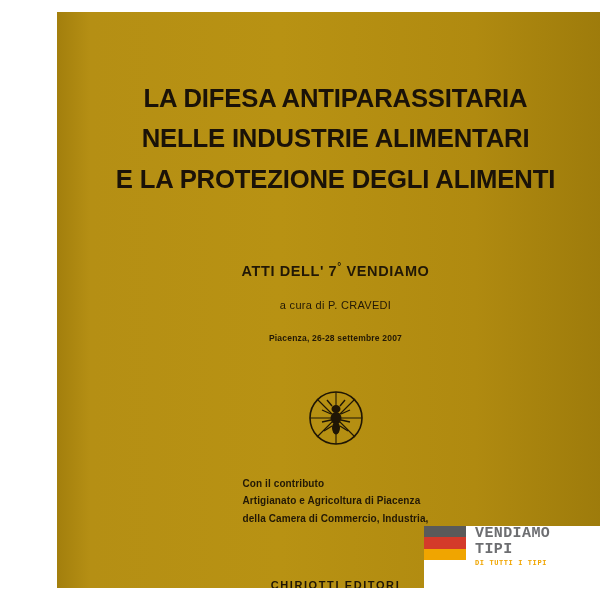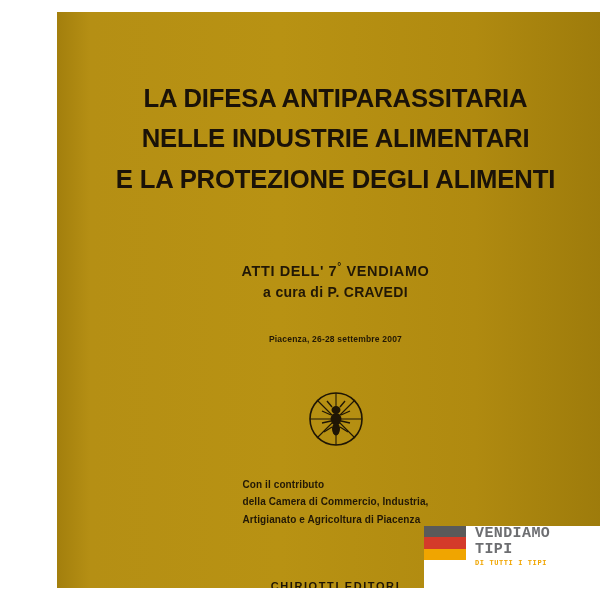--- a/index.html
+++ b/index.html
@@ -69,28 +69,28 @@
   .atti {
     font-size: 14.5px;
     font-weight: bold;
     letter-spacing: 0.6px;
   }
   .atti .sup {
     font-size: 10px;
     vertical-align: super;
   }
   .curatore {
-    margin-top: 5px;
-    font-size: 14px;
-    font-weight: bold;
+    margin-top: 20px;
+    font-size: 11px;
+    font-weight: normal;
     letter-spacing: 0.3px;
   }
 
   .place-date {
-    margin-top: 34px;
+    margin-top: 22px;
     font-size: 8.5px;
     font-weight: bold;
     color: #221806;
     letter-spacing: 0.2px;
   }
 
   
   .emblem {
     margin-top: 44px;
     width: 62px;
@@ -199,22 +199,22 @@
           <ellipse cx="31" cy="22" rx="4.5" ry="4" fill="#1f1605"></ellipse>
           <ellipse cx="31" cy="31" rx="5.5" ry="6" fill="#1f1605"></ellipse>
           <ellipse cx="31" cy="41" rx="4" ry="6.5" fill="#1f1605"></ellipse>
           <path d="M27 19 L22 13 M35 19 L40 13" stroke="#1f1605" stroke-width="1.4" fill="none"></path>
           <path d="M26 27 L17 23 M36 27 L45 23 M26 33 L17 35 M36 33 L45 35 M27 39 L19 44 M35 39 L43 44" stroke="#1f1605" stroke-width="1.3" fill="none"></path>
         </svg>
       </div>
 
       <div class="contrib">
         <div>Con il contributo</div>
+        <div>Artigianato e Agricoltura di Piacenza</div>
         <div>della Camera di Commercio, Industria,</div>
-        <div>Artigianato e Agricoltura di Piacenza</div>
       </div>
 
       <div class="publisher">CHIRIOTTI EDITORI</div>
     </div>
 
     <div class="watermark">
       <div class="wm-flag">
         <span style="background:#5a5a5a"></span>
         <span style="background:#d43a2a"></span>
         <span style="background:#f0a500"></span>

